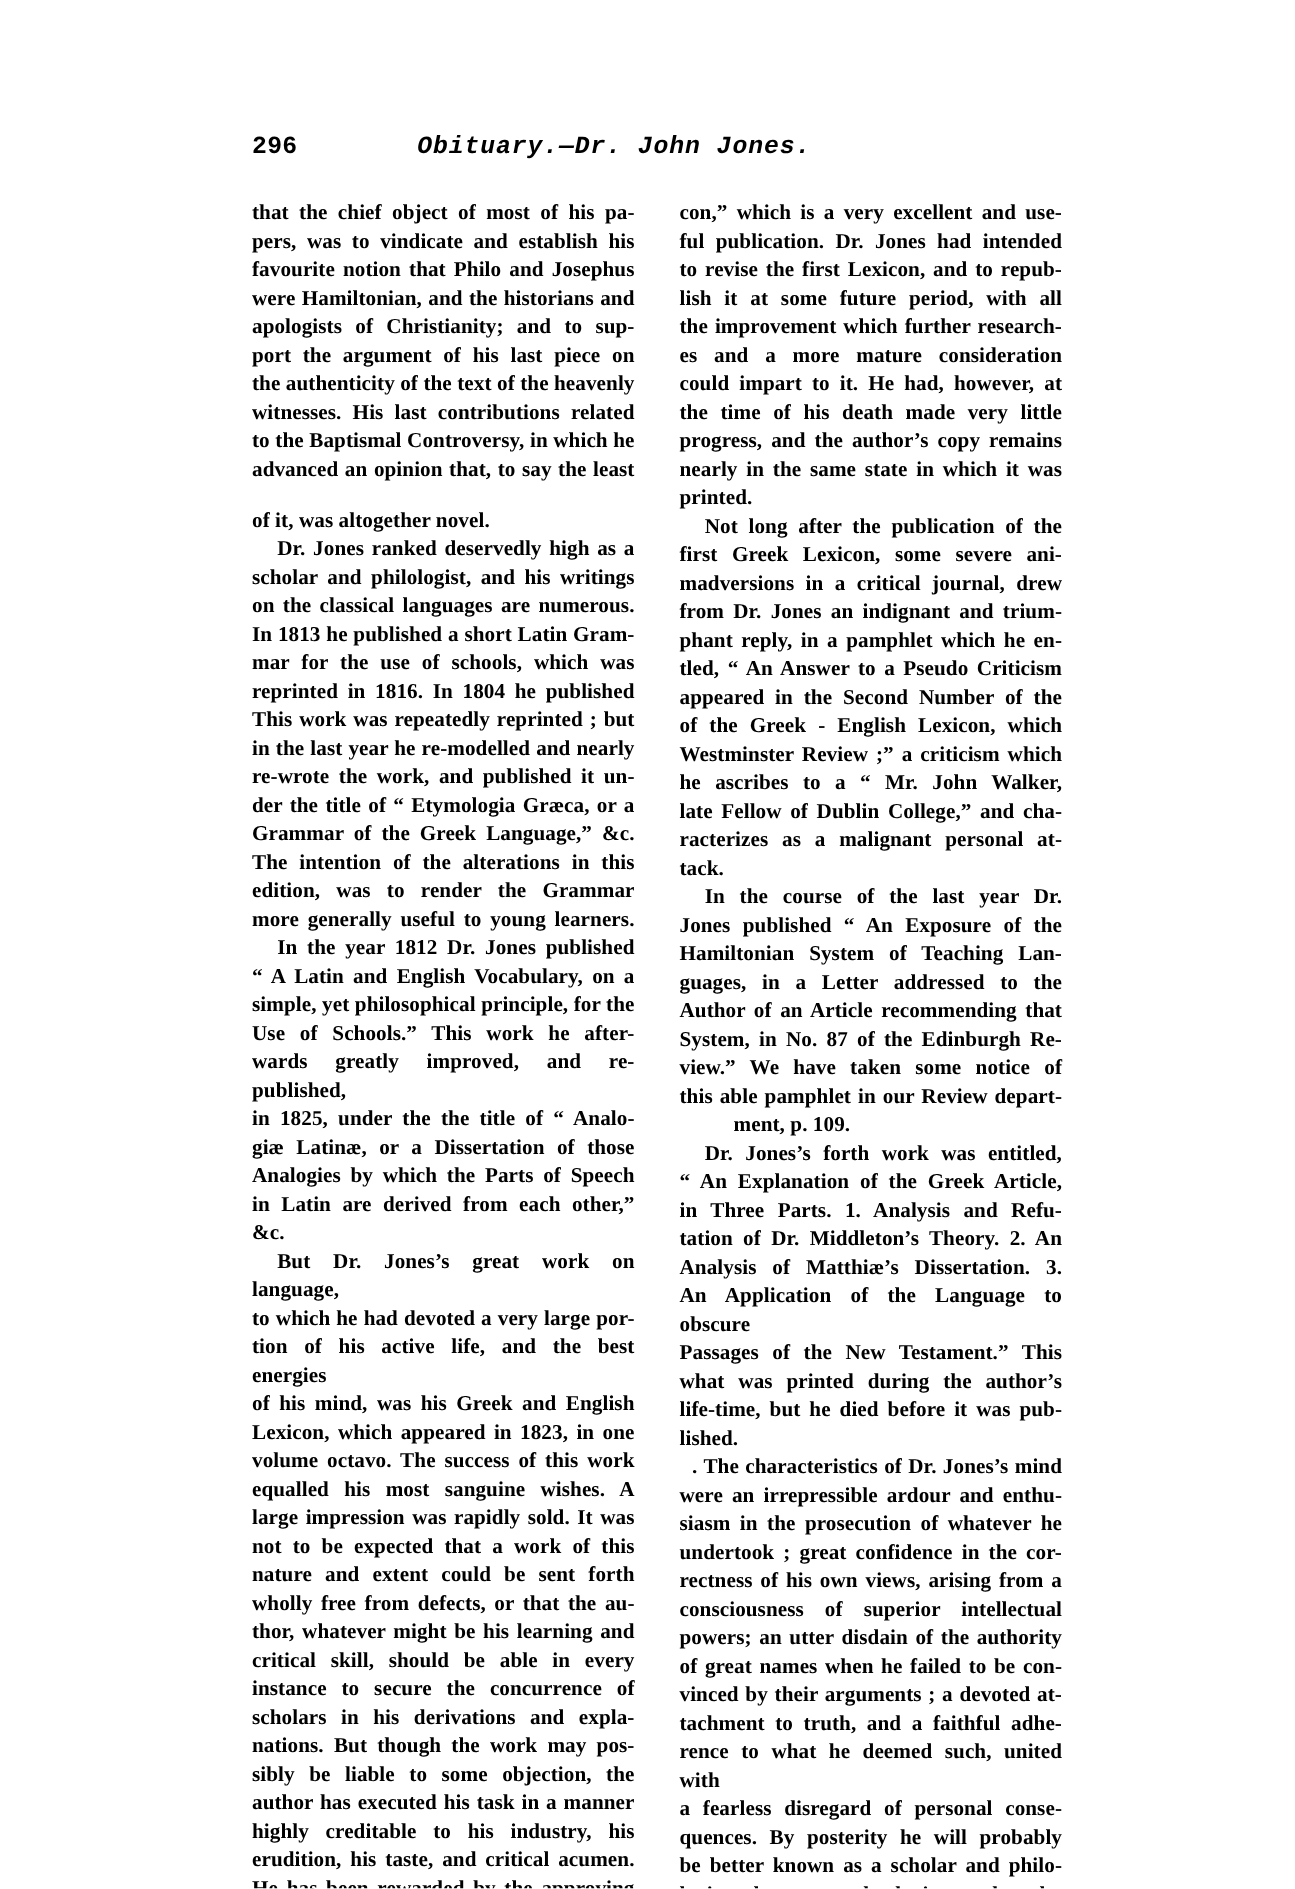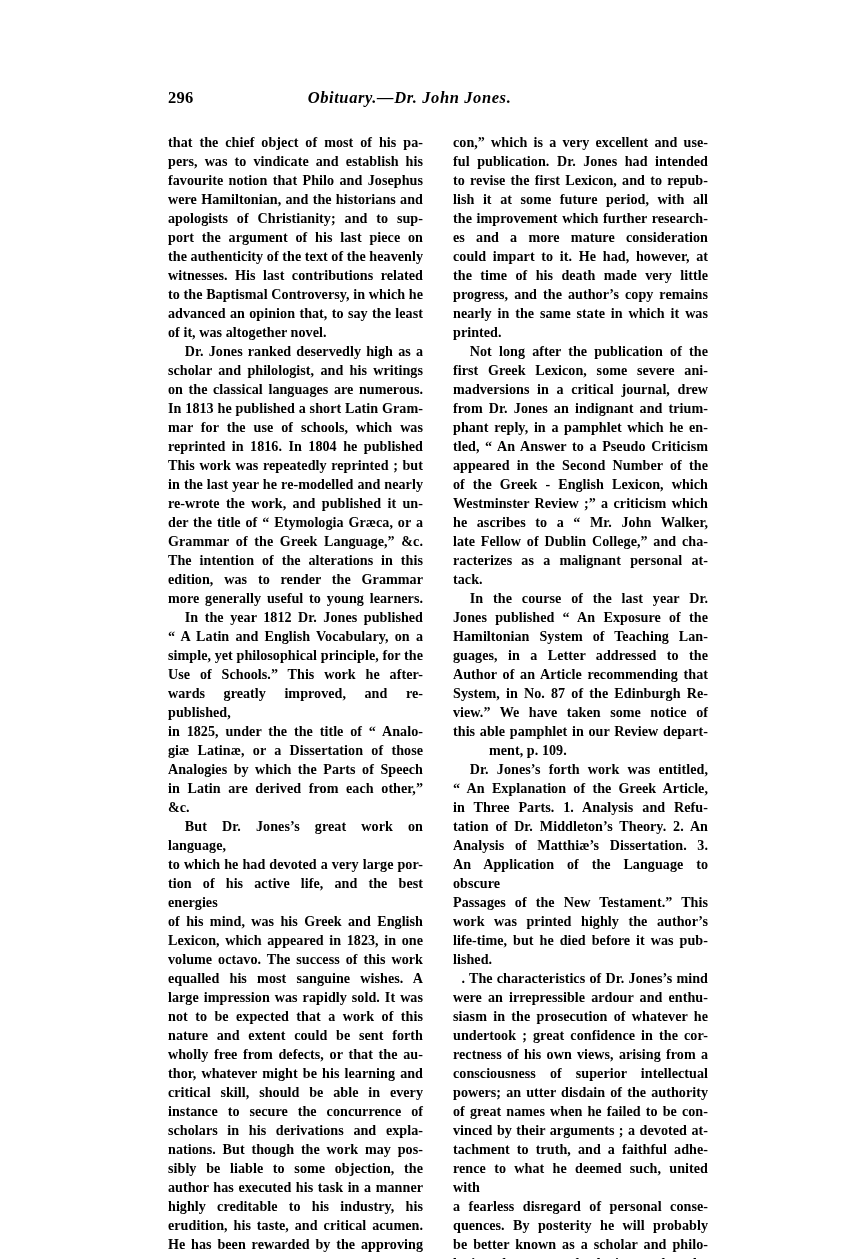--- a/index.html
+++ b/index.html
@@ -17,20 +17,21 @@
     color: #000000;
   }
 
   
   .running-head {
     position: absolute;
     left: 0;
     top: 88px;
     width: 777px;
     height: 24px;
+    font-family: Liberation Mono, monospace;
   }
   .folio {
     position: absolute;
     left: 168px;
     top: 0;
     font-size: 16.5px;
     font-weight: bold;
     letter-spacing: 0.2px;
   }
   .head-title {
@@ -93,21 +94,21 @@
         <span class="ln j">that the chief object of most of his pa-</span>
         <span class="ln j">pers, was to vindicate and establish his</span>
         <span class="ln j">favourite notion that Philo and Josephus</span>
         <span class="ln j">were Hamiltonian, and the historians and</span>
         <span class="ln j">apologists of Christianity; and to sup-</span>
         <span class="ln j">port the argument of his last piece on</span>
         <span class="ln j">the authenticity of the text of the heavenly</span>
         <span class="ln j">witnesses.   His last contributions related</span>
         <span class="ln j">to the Baptismal Controversy, in which he</span>
         <span class="ln j">advanced an opinion that, to say the least</span>
-        <span class="ln last" style="text-indent: 0px;">of it, was altogether novel.</span>
+        <span class="ln last" style="text-indent: 0px; margin-top: 15px;">of it, was altogether novel.</span>
         <span class="ln j" style="text-indent: 16.8px;">Dr. Jones ranked deservedly high as a</span>
         <span class="ln j">scholar and philologist, and his writings</span>
         <span class="ln j">on the classical languages are numerous.</span>
         <span class="ln j">In 1813 he published a short Latin Gram-</span>
         <span class="ln j">mar for the use of schools, which was</span>
         <span class="ln j">reprinted in 1816.   In 1804 he published</span>
         <span class="ln j">This work was repeatedly reprinted ; but</span>
         <span class="ln j">in the last year he re-modelled and nearly</span>
         <span class="ln j">re-wrote the work, and published it un-</span>
         <span class="ln j">der the title of “ Etymologia Græca, or a</span>
@@ -180,21 +181,21 @@
         <span class="ln j">view.”   We have taken some notice of</span>
         <span class="ln j">this able pamphlet in our Review depart-</span>
         <span class="ln last" style="text-indent: 0px; margin-left: 36px;">ment, p. 109.</span>
         <span class="ln j" style="text-indent: 16.8px;">Dr. Jones’s forth work was entitled,</span>
         <span class="ln j">“ An Explanation of the Greek Article,</span>
         <span class="ln j">in Three Parts.  1. Analysis and Refu-</span>
         <span class="ln j">tation of Dr. Middleton’s Theory.  2. An</span>
         <span class="ln j">Analysis of Matthiæ’s Dissertation.  3.</span>
         <span class="ln j">An Application of the Language to obscure</span>
         <span class="ln j">Passages of the New Testament.”   This</span>
-        <span class="ln j">work was printed highly the author’s</span>
+        <span class="ln j">what was printed during the author’s</span>
         <span class="ln j">life-time, but he died before it was pub-</span>
         <span class="ln last" style="text-indent: 0px;">lished.</span>
         <span class="ln j" style="text-indent: 8.4px;">. The characteristics of Dr. Jones’s mind</span>
         <span class="ln j">were an irrepressible ardour and enthu-</span>
         <span class="ln j">siasm in the prosecution of whatever he</span>
         <span class="ln j">undertook ; great confidence in the cor-</span>
         <span class="ln j">rectness of his own views, arising from a</span>
         <span class="ln j">consciousness of superior intellectual</span>
         <span class="ln j">powers; an utter disdain of the authority</span>
         <span class="ln j">of great names when he failed to be con-</span>

